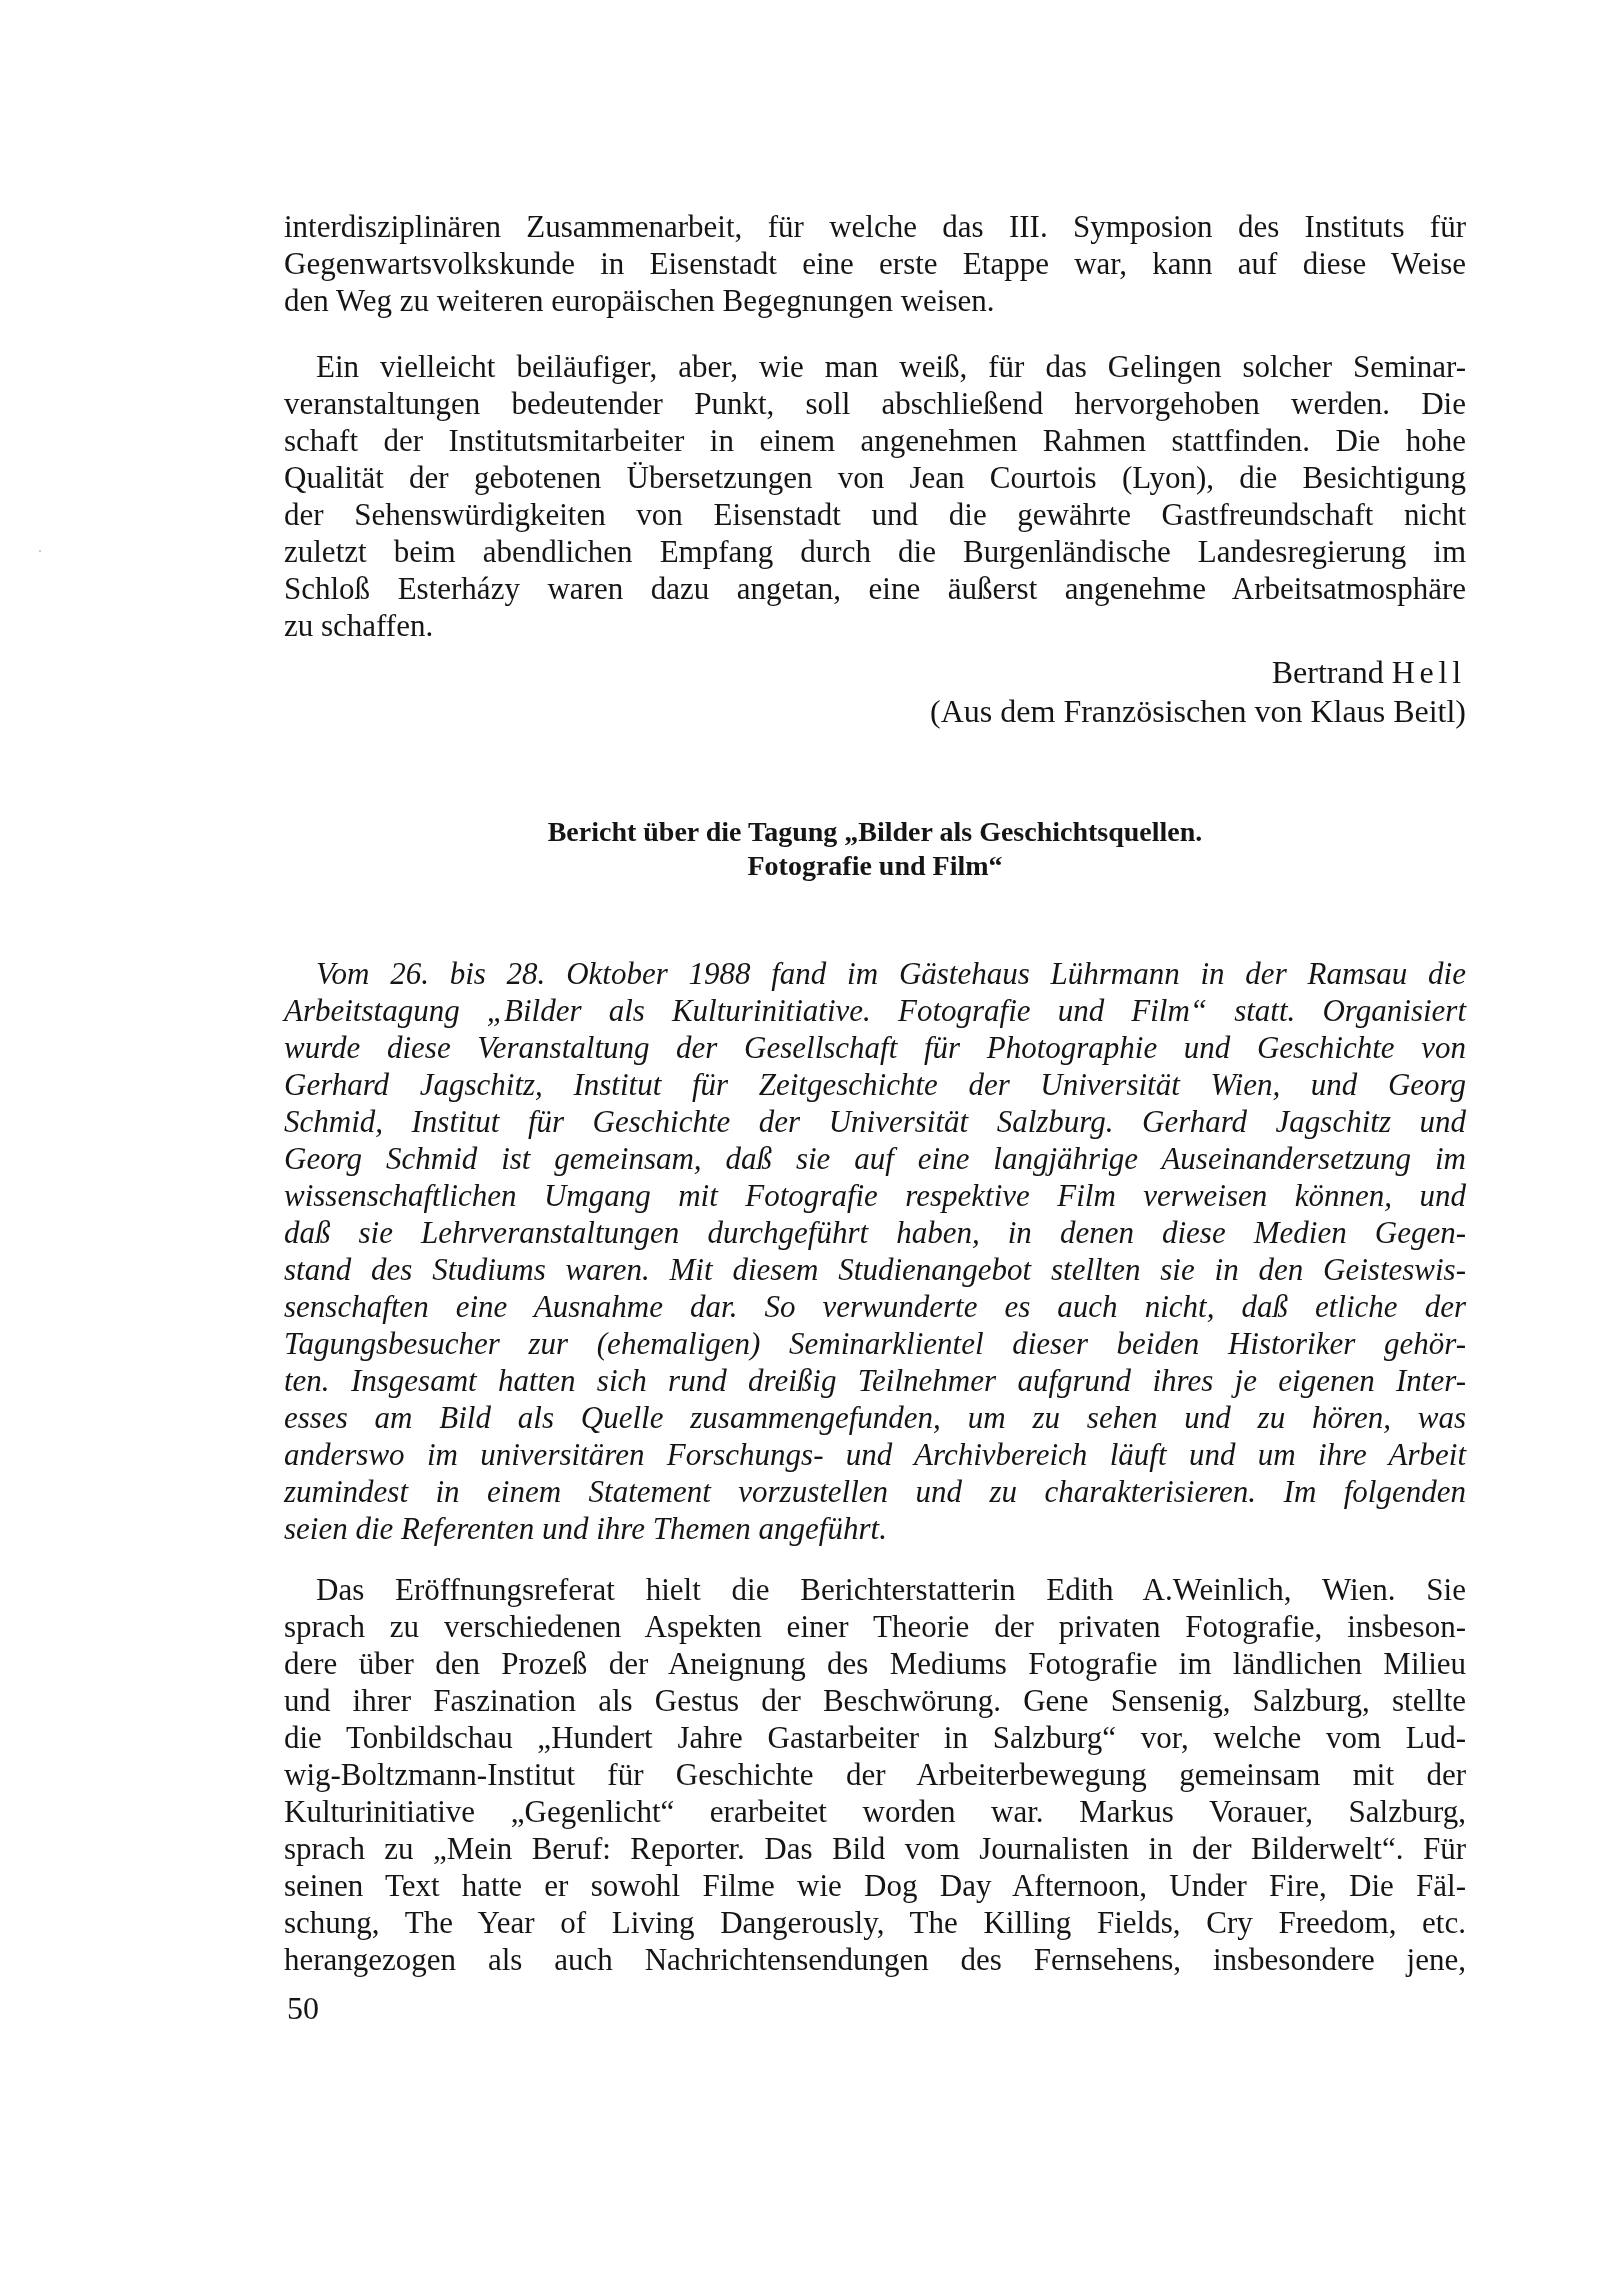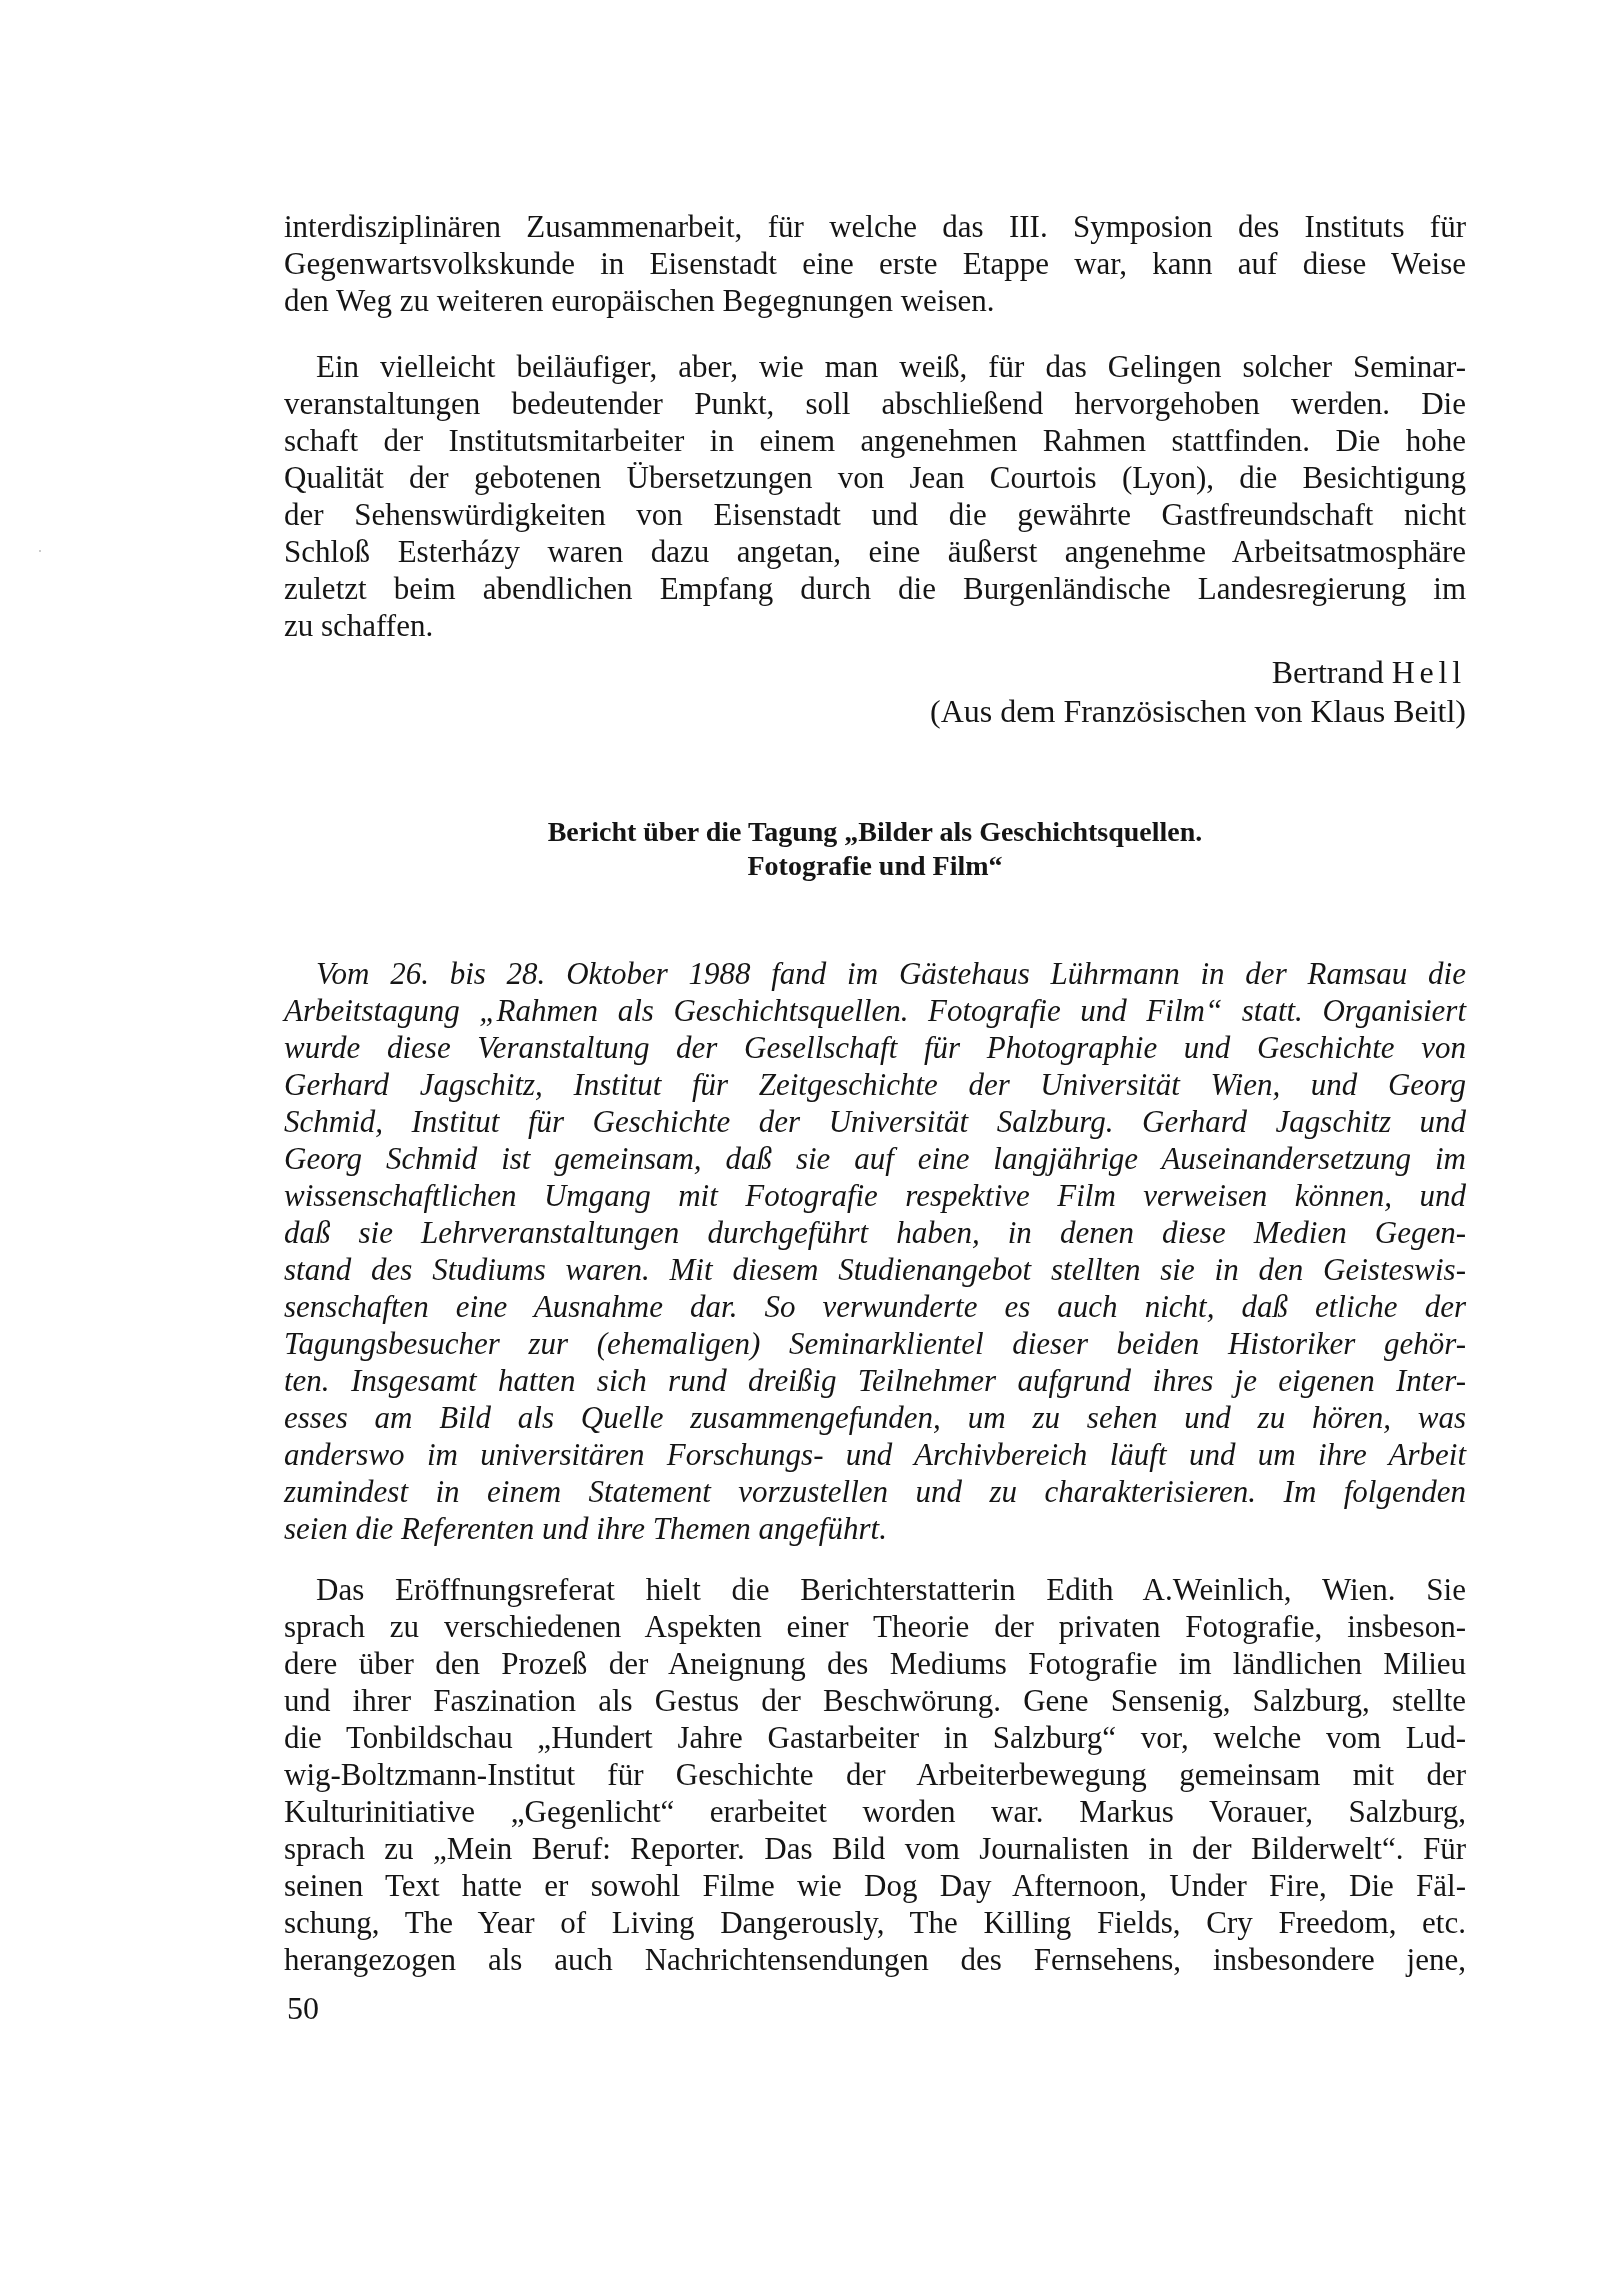--- a/index.html
+++ b/index.html
@@ -45,39 +45,39 @@
     <span class="line">Gegenwartsvolkskunde in Eisenstadt eine erste Etappe war, kann auf diese Weise</span>
     <span class="line last">den Weg zu weiteren europäischen Begegnungen weisen.</span>
   </div>
 
   <div class="block" id="p2">
     <span class="line indent">Ein vielleicht beiläufiger, aber, wie man weiß, für das Gelingen solcher Seminar-</span>
     <span class="line">veranstaltungen bedeutender Punkt, soll abschließend hervorgehoben werden. Die</span>
     <span class="line">schaft der Institutsmitarbeiter in einem angenehmen Rahmen stattfinden. Die hohe</span>
     <span class="line">Qualität der gebotenen Übersetzungen von Jean Courtois (Lyon), die Besichtigung</span>
     <span class="line">der Sehenswürdigkeiten von Eisenstadt und die gewährte Gastfreundschaft nicht</span>
+    <span class="line">zuletzt beim abendlichen Empfang durch die Burgenländische Landesregierung im</span>
     <span class="line">Schloß Esterházy waren dazu angetan, eine äußerst angenehme Arbeitsatmosphäre</span>
-    <span class="line">zuletzt beim abendlichen Empfang durch die Burgenländische Landesregierung im</span>
     <span class="line last">zu schaffen.</span>
   </div>
 
   <div class="sig" id="sig-name">
     <span>Bertrand</span>
     <span class="spaced">Hell</span>
   </div>
   <div class="sig" id="sig-trans">(Aus dem Französischen von Klaus Beitl)</div>
 
   <div class="heading" id="heading">
     <div>Bericht über die Tagung „Bilder als Geschichtsquellen.</div>
     <div>Fotografie und Film“</div>
   </div>
 
   <div class="block" id="p3">
     <span class="line indent">Vom 26. bis 28. Oktober 1988 fand im Gästehaus Lührmann in der Ramsau die</span>
-    <span class="line">Arbeitstagung „Rahmen als Geschichtsquellen. Fotografie und Film“ statt. Organisiert</span>
+    <span class="line">Arbeitstagung „Bilder als Kulturinitiative. Fotografie und Film“ statt. Organisiert</span>
     <span class="line">wurde diese Veranstaltung der Gesellschaft für Photographie und Geschichte von</span>
     <span class="line">Gerhard Jagschitz, Institut für Zeitgeschichte der Universität Wien, und Georg</span>
     <span class="line">Schmid, Institut für Geschichte der Universität Salzburg. Gerhard Jagschitz und</span>
     <span class="line">Georg Schmid ist gemeinsam, daß sie auf eine langjährige Auseinandersetzung im</span>
     <span class="line">wissenschaftlichen Umgang mit Fotografie respektive Film verweisen können, und</span>
     <span class="line">daß sie Lehrveranstaltungen durchgeführt haben, in denen diese Medien Gegen-</span>
     <span class="line">stand des Studiums waren. Mit diesem Studienangebot stellten sie in den Geisteswis-</span>
     <span class="line">senschaften eine Ausnahme dar. So verwunderte es auch nicht, daß etliche der</span>
     <span class="line">Tagungsbesucher zur (ehemaligen) Seminarklientel dieser beiden Historiker gehör-</span>
     <span class="line">ten. Insgesamt hatten sich rund dreißig Teilnehmer aufgrund ihres je eigenen Inter-</span>

